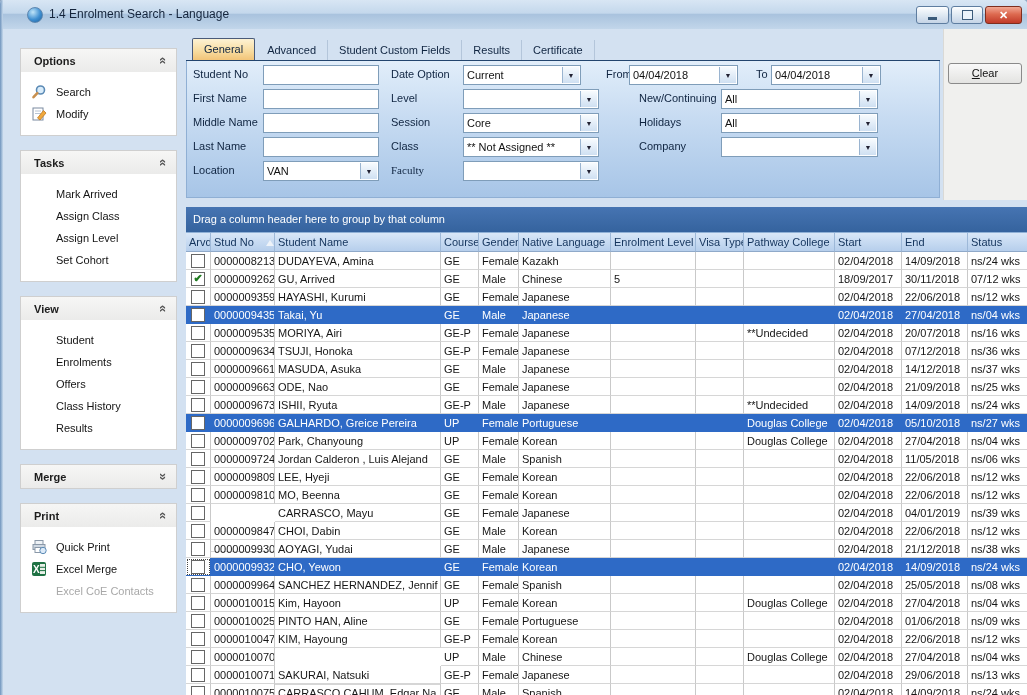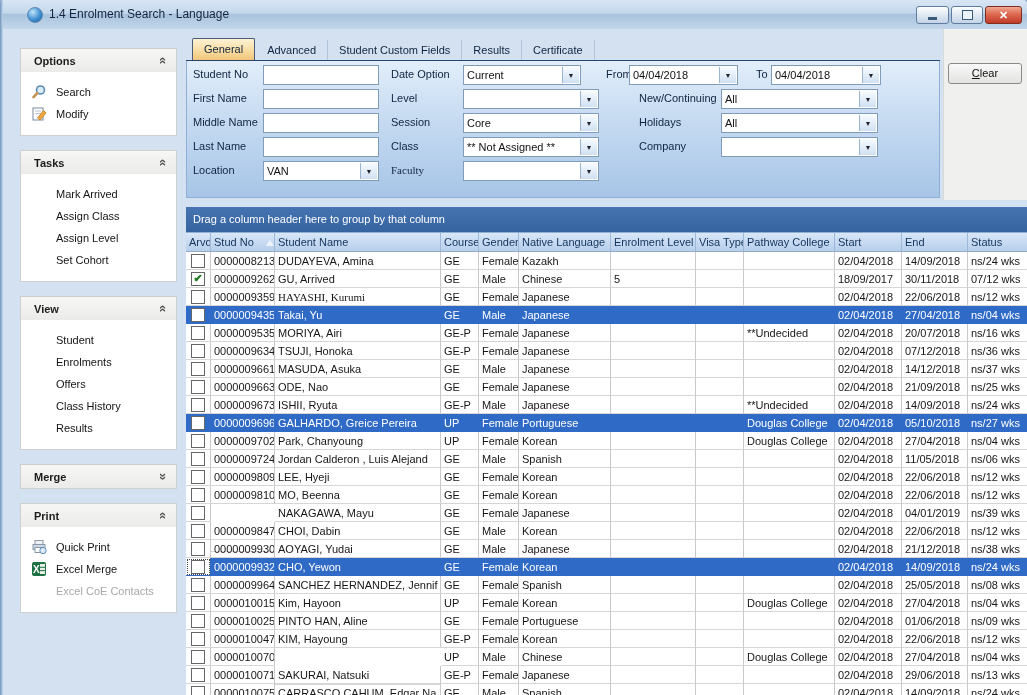--- a/index.html
+++ b/index.html
@@ -301,21 +301,21 @@
           <div class="gcell" style="width: 91px;"></div>
           <div class="gcell" style="width: 67px;">18/09/2017</div>
           <div class="gcell" style="width: 66px;">30/11/2018</div>
           <div class="gcell" style="width: 76px;">07/12 wks</div>
         </div>
         <div class="grow">
           <div class="gcell cb-cell" style="width: 25px;">
             <div class="checkbox"></div>
           </div>
           <div class="gcell" style="width: 64px;">0000009359</div>
-          <div class="gcell" style="width: 166px; font-family: Liberation Serif, serif;">HAYASHI, Kurumi</div>
+          <div class="gcell" style="width: 166px;">HAYASHI, Kurumi</div>
           <div class="gcell" style="width: 38px;">GE</div>
           <div class="gcell" style="width: 40px;">Female</div>
           <div class="gcell" style="width: 92px;">Japanese</div>
           <div class="gcell" style="width: 85px;"></div>
           <div class="gcell" style="width: 48px;"></div>
           <div class="gcell" style="width: 91px;"></div>
           <div class="gcell" style="width: 67px;">02/04/2018</div>
           <div class="gcell" style="width: 66px;">22/06/2018</div>
           <div class="gcell" style="width: 76px;">ns/12 wks</div>
         </div>
@@ -493,21 +493,21 @@
           <div class="gcell" style="width: 91px;"></div>
           <div class="gcell" style="width: 67px;">02/04/2018</div>
           <div class="gcell" style="width: 66px;">22/06/2018</div>
           <div class="gcell" style="width: 76px;">ns/12 wks</div>
         </div>
         <div class="grow">
           <div class="gcell cb-cell" style="width: 25px;">
             <div class="checkbox"></div>
           </div>
           <div class="gcell" style="width: 64px; margin-top: 45px;">0000009823</div>
-          <div class="gcell" style="width: 166px;">NAKAGAWA, Mayu</div>
+          <div class="gcell" style="width: 166px;">CARRASCO, Mayu</div>
           <div class="gcell" style="width: 38px;">GE</div>
           <div class="gcell" style="width: 40px;">Female</div>
           <div class="gcell" style="width: 92px;">Japanese</div>
           <div class="gcell" style="width: 85px;"></div>
           <div class="gcell" style="width: 48px;"></div>
           <div class="gcell" style="width: 91px;"></div>
           <div class="gcell" style="width: 67px;">02/04/2018</div>
           <div class="gcell" style="width: 66px;">04/01/2019</div>
           <div class="gcell" style="width: 76px;">ns/39 wks</div>
         </div>

